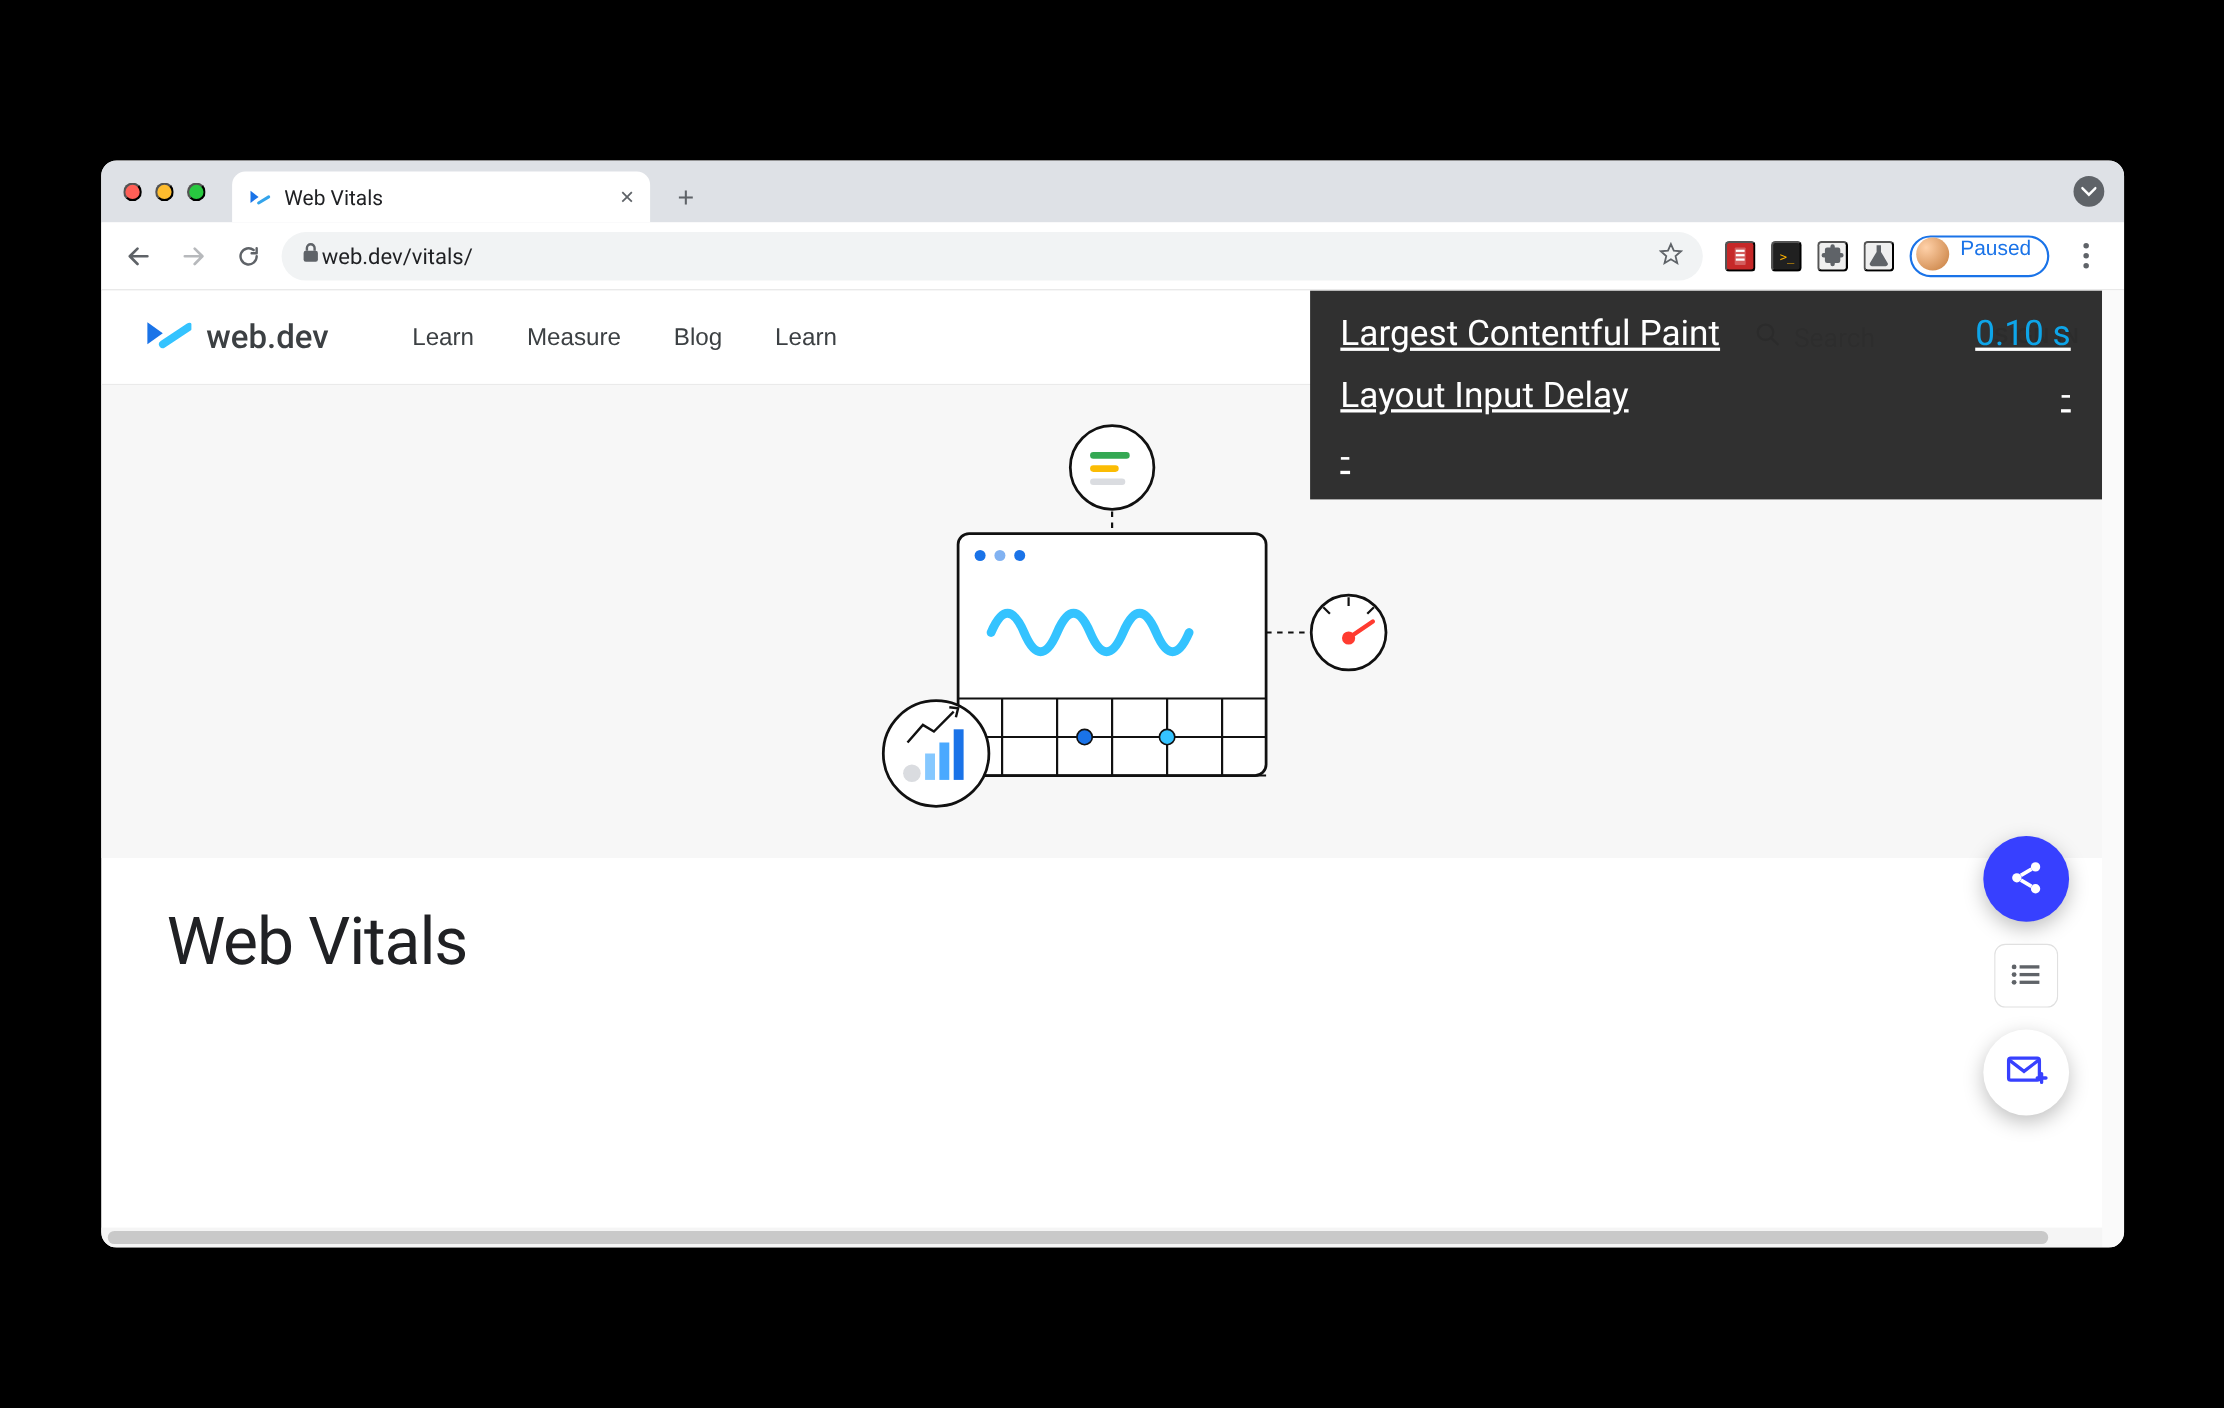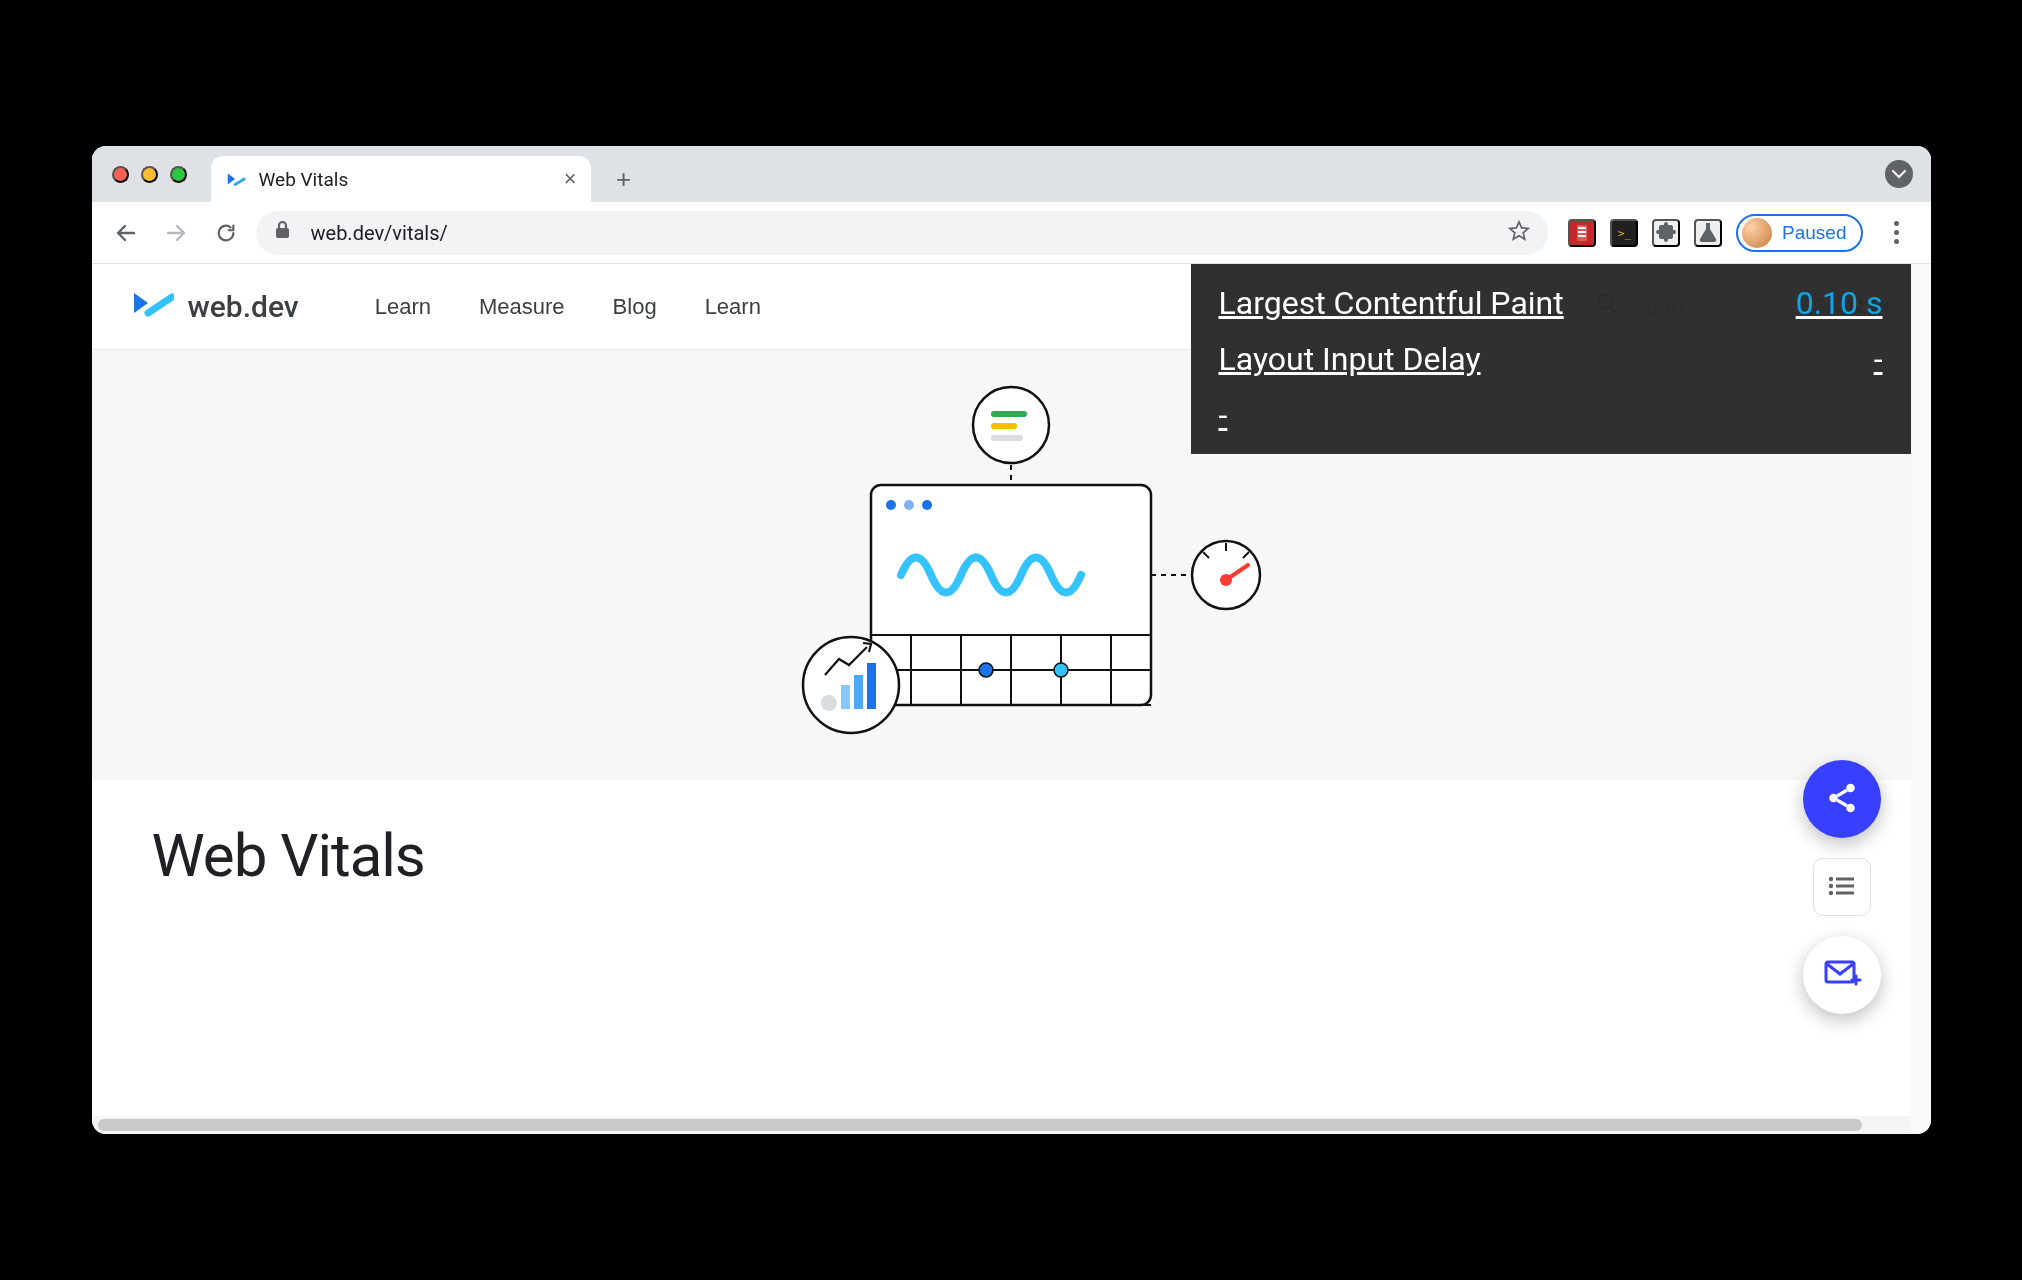--- a/index.html
+++ b/index.html
@@ -67,32 +67,32 @@
     width:40px;height:40px;border:none;background:transparent;border-radius:50%;
     display:flex;align-items:center;justify-content:center;cursor:pointer;color:#5f6368;
   }
   .navbtn.disabled{color:#b7b9bc;}
   .omnibox {
     flex:1; height:44px;
     background:#f1f3f4;
     border-radius:22px;
     display:flex; align-items:center;
     padding: 0 18px;
-    gap:20px;
+    gap:2px;
     color:#202124;
     font-size:20px;
   }
   .omnibox .lock{color:#5f6368;}
   .omnibox .url{flex:1;}
   .omnibox .star{background:none;border:none;color:#5f6368;cursor:pointer;}
   .ext-row{display:flex;align-items:center;gap:14px;margin-left:10px;}
   .ext-ico{width:28px;height:28px;border-radius:4px;display:flex;align-items:center;justify-content:center;}
   .profile-chip{
     height:38px;border:2px solid #1a73e8;border-radius:19px;
-    display:flex;align-items:center;gap:10px;padding:0 14px 0 4px;
+    display:flex;align-items:flex-start;gap:10px;padding:0 14px 0 4px;
     color:#1a73e8;font-size:19px;font-weight:500;cursor:pointer;background:#fff;
   }
   .avatar{width:30px;height:30px;border-radius:50%;background:radial-gradient(circle at 30% 30%, #ffd1a9, #c57b3b);}
   .kebab{width:40px;height:40px;border:none;background:transparent;cursor:pointer;color:#5f6368;display:flex;flex-direction:column;align-items:center;justify-content:center;gap:4px;}
   .kebab span{width:5px;height:5px;background:#5f6368;border-radius:50%;}
   
   .viewport { position:relative; height: calc(100% - 118px); overflow:hidden; }
   .scrollbar-track{position:absolute;right:0;top:0;bottom:0;width:20px;background:#fafafa;}
   .scrollbar-thumb{position:absolute;right:3px;top:10px;width:14px;height:120px;}
   .h-scrollbar{position:absolute;left:0;right:20px;bottom:0;height:18px;background:#f5f5f5;}

